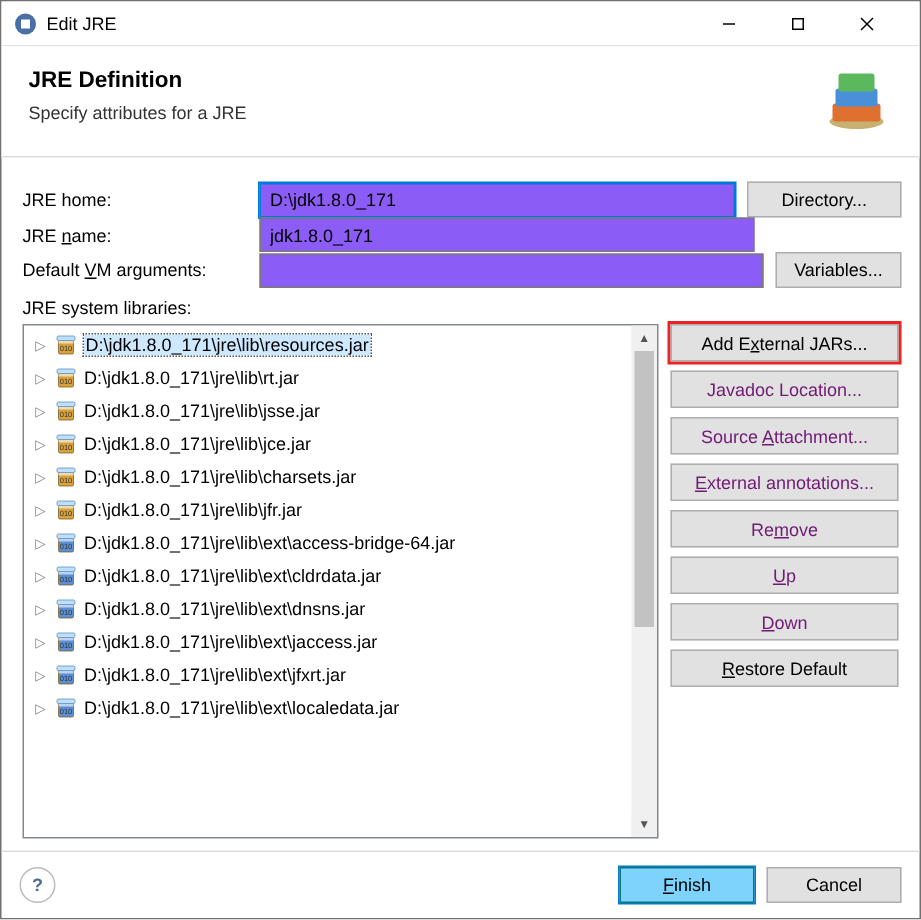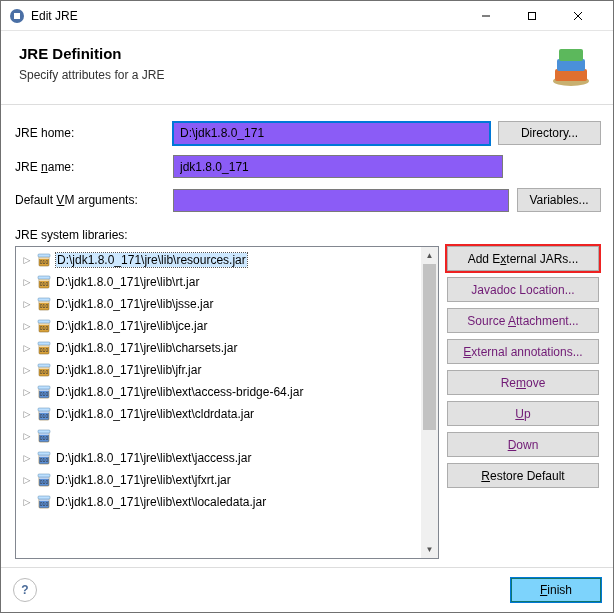--- a/index.html
+++ b/index.html
@@ -69,21 +69,20 @@
   .body {
     padding: 16px 12px 8px 14px;
     flex: 1;
     overflow: hidden;
     display: flex;
     flex-direction: column;
   }
   .row {
     display: flex;
     align-items: center;
-    margin-bottom: 10px;
     gap: 8px;
   }
   .lbl {
     width: 150px;
     font-size: 12px;
   }
   .underline { text-decoration: underline; }
   input.text {
     flex: 1;
     height: 23px;
@@ -383,20 +382,21 @@
             <div class="tree-item">
               <span class="exp">▷</span>
               <span class="ticon">
                 <svg width="16" height="16" viewBox="0 0 16 16">
                   <rect x="3" y="4" width="10" height="10" rx="1" fill="#5b8fd6" stroke="#7a5a1a" stroke-width="0.5"></rect>
                   <rect x="3" y="4" width="10" height="3" fill="#fff" opacity="0.6"></rect>
                   <rect x="2" y="2" width="12" height="3" rx="1" fill="#bde0ff" stroke="#5a8ab0" stroke-width="0.5"></rect>
                   <text x="8" y="12" text-anchor="middle" font-size="5" fill="#333">010</text>
                 </svg>
               </span>
+              <span class="txt">D:\jdk1.8.0_171\jre\lib\ext\dnsns.jar</span>
             </div>
             <div class="tree-item">
               <span class="exp">▷</span>
               <span class="ticon">
                 <svg width="16" height="16" viewBox="0 0 16 16">
                   <rect x="3" y="4" width="10" height="10" rx="1" fill="#5b8fd6" stroke="#7a5a1a" stroke-width="0.5"></rect>
                   <rect x="3" y="4" width="10" height="3" fill="#fff" opacity="0.6"></rect>
                   <rect x="2" y="2" width="12" height="3" rx="1" fill="#bde0ff" stroke="#5a8ab0" stroke-width="0.5"></rect>
                   <text x="8" y="12" text-anchor="middle" font-size="5" fill="#333">010</text>
                 </svg>
@@ -447,15 +447,16 @@
         <button class="btn side disabled"><span class="underline">D</span><span>own</span></button>
         <button class="btn side"><span class="underline">R</span><span>estore Default</span></button>
       </div>
     </div>
 
   </div>
 
   <div class="footer">
     <div class="help">?</div>
     <button class="btn finish"><span class="underline">F</span><span>inish</span></button>
+    <button class="btn">Cancel</button>
   </div>
 
 </div>
 
 </body></html>

